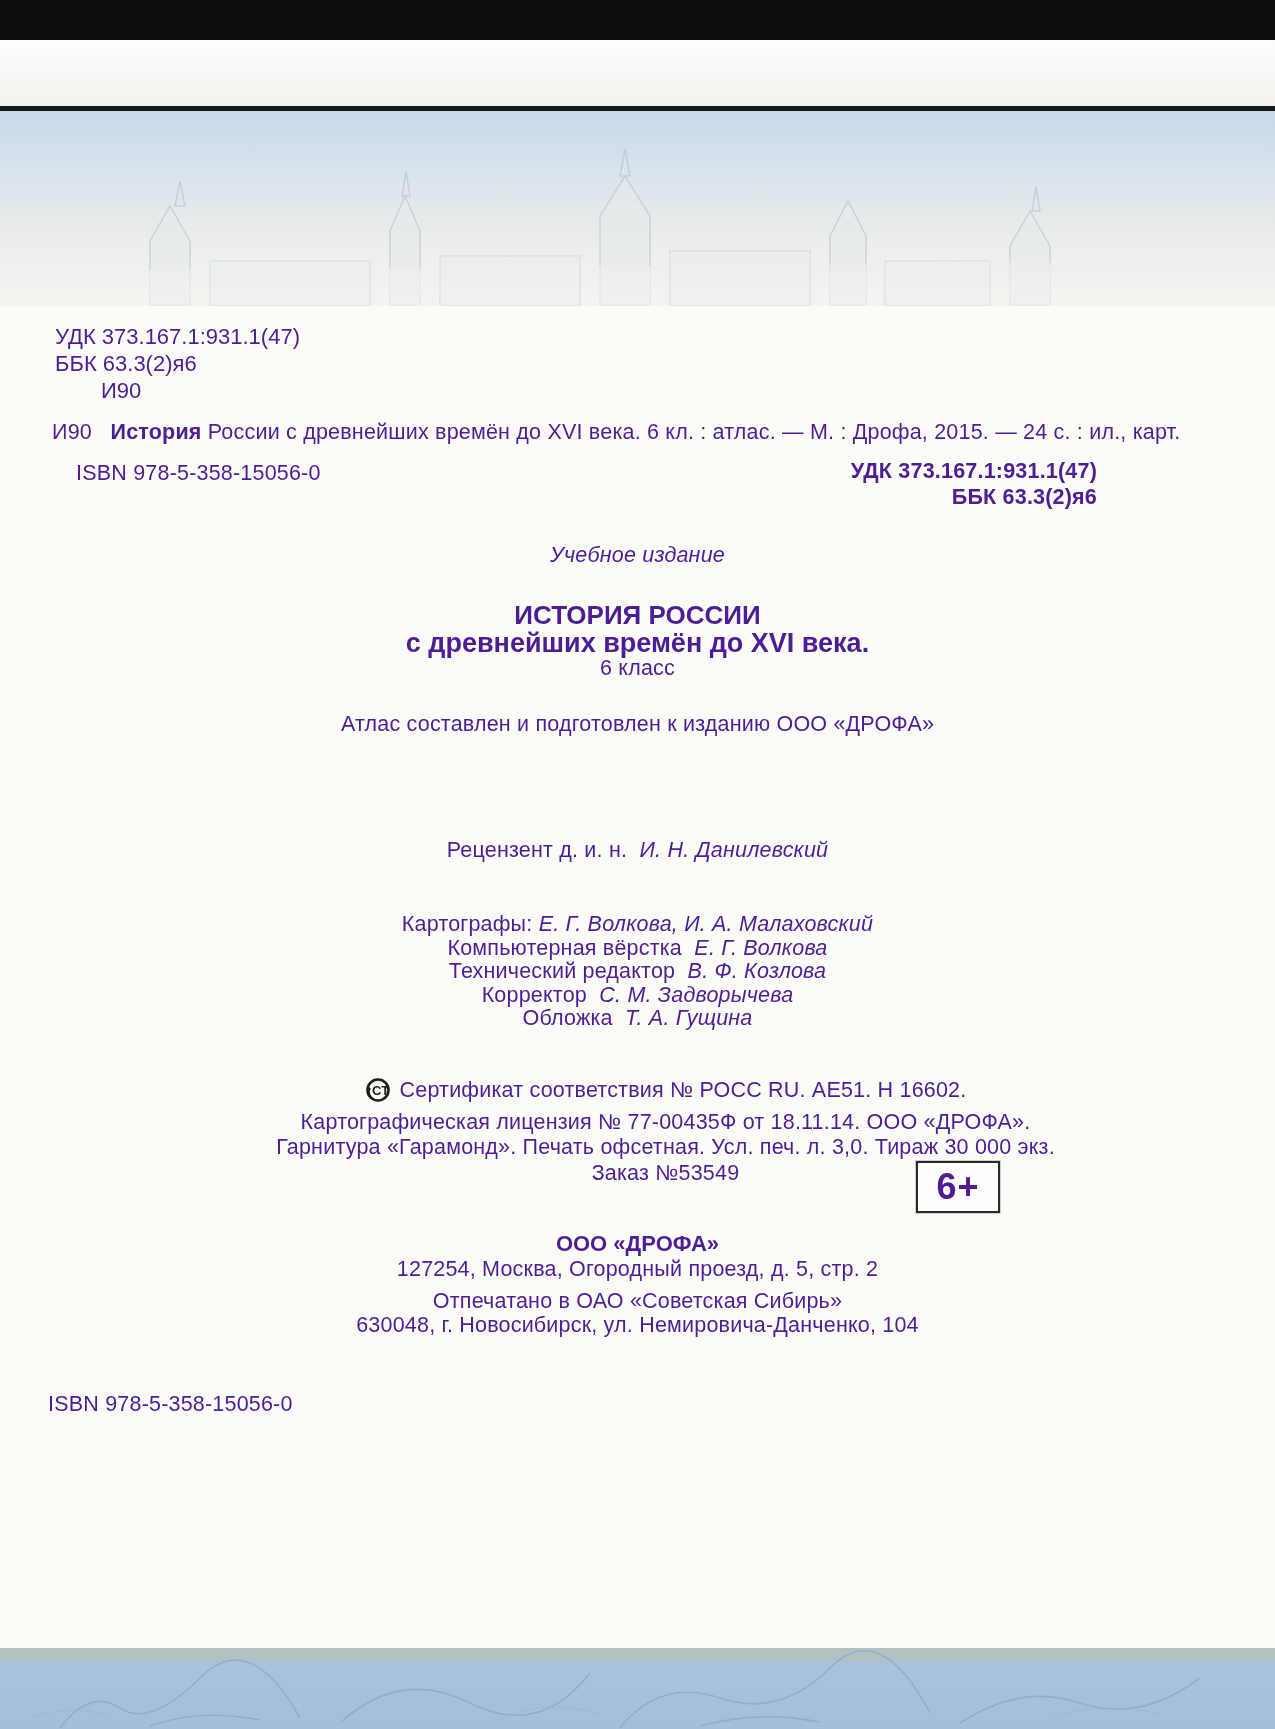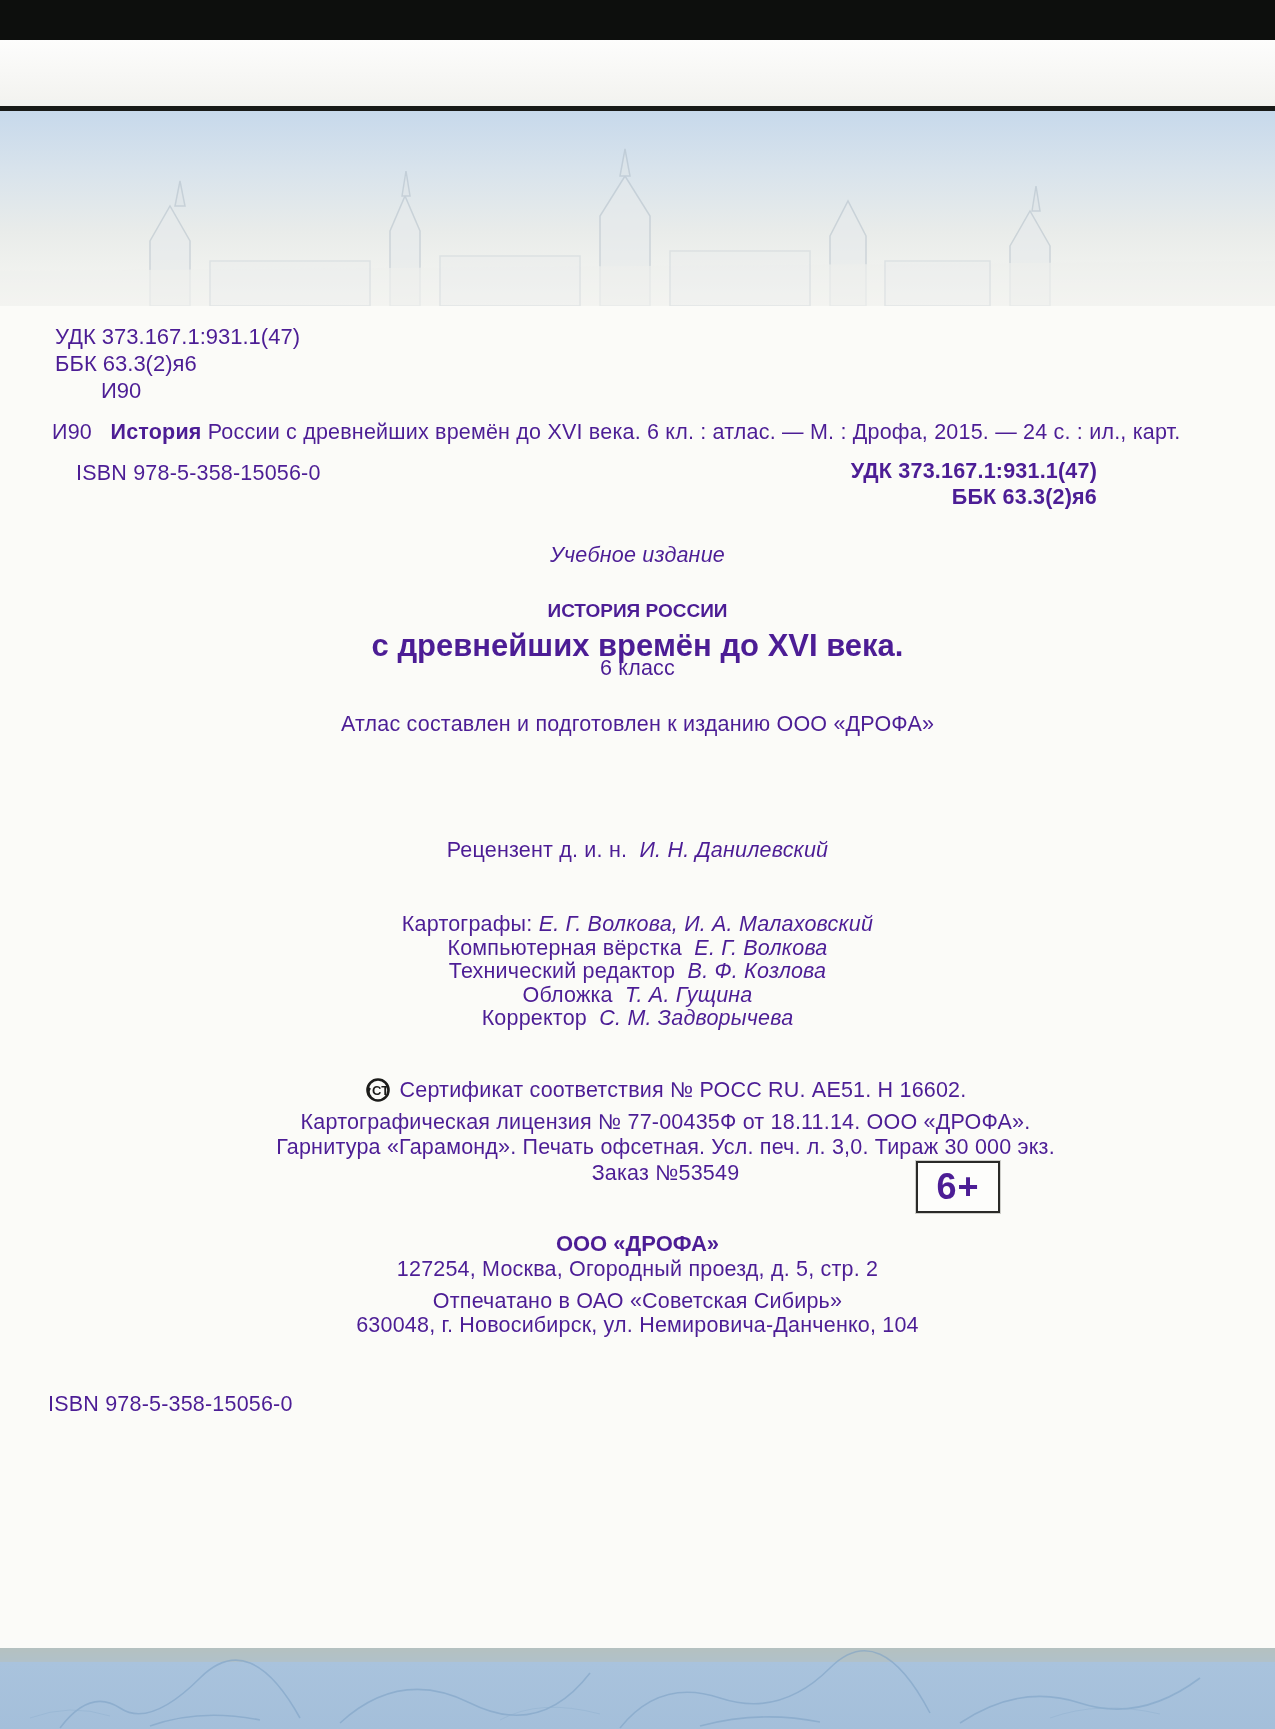--- a/index.html
+++ b/index.html
@@ -24,22 +24,22 @@
   .t { font-size: 21.5px; line-height: 24px; letter-spacing: .2px; }
   .b { font-weight: bold; }
   .i { font-style: italic; margin-top: 16px; }
   .center { left: 0; width: 100%; text-align: center; }
   .catalog { left: 55px; top: 323px; font-size: 22px; line-height: 27px; }
   .catalog .code { padding-left: 46px; }
   .bib { left: 52px; top: 420px; width: 1160px; font-size: 21.5px; }
   .isbn-top { left: 76px; top: 461px; }
   .udk-right { right: 178px; top: 458px; text-align: right; font-weight: bold; line-height: 26px; }
   .edition-type { top: 543px; font-style: italic; }
-  .title1 { top: 600px; font-size: 19px; font-weight: bold; }
-  .title2 { top: 628px; font-size: 31px; font-weight: bold; }
+  .title1 { top: 600px; font-size: 26px; font-weight: bold; }
+  .title2 { top: 628px; font-size: 27px; font-weight: bold; }
   .title3 { top: 656px; }
   .prepared { top: 712px; }
   .reviewer { top: 838px; }
   .staff { top: 913px; line-height: 23.5px; }
   .cert-block { top: 1077px; line-height: 25.5px; margin-left: 28px; }
   .cert-line { white-space: nowrap; }
   .rst-icon { display: inline-block; vertical-align: -6px; margin-right: 9px; }
   .age-badge { left: 916px; top: 1161px; width: 84px; height: 52px;
     border: 2px solid #2a2a28; box-shadow: 0 0 0 1px #cfcfcb; background: #fdfdfb;
     font-size: 36px; font-weight: bold; text-align: center; line-height: 48px; letter-spacing: 1px; }
@@ -113,24 +113,24 @@
     <div>
       <span>Картографы:</span>&nbsp;<span class="i">Е. Г. Волкова, И. А. Малаховский</span>
     </div>
     <div>
       <span>Компьютерная вёрстка</span>&nbsp;&nbsp;<span class="i">Е. Г. Волкова</span>
     </div>
     <div>
       <span>Технический редактор</span>&nbsp;&nbsp;<span class="i">В. Ф. Козлова</span>
     </div>
     <div>
-      <span>Обложка</span>&nbsp;&nbsp;<span class="i">Т. А. Гущина</span>
+      <span>Корректор</span>&nbsp;&nbsp;<span class="i">С. М. Задворычева</span>
     </div>
     <div>
-      <span>Корректор</span>&nbsp;&nbsp;<span class="i">С. М. Задворычева</span>
+      <span>Обложка</span>&nbsp;&nbsp;<span class="i">Т. А. Гущина</span>
     </div>
   </div>
 
   <div class="abs t center cert-block">
     <div class="cert-line">
       <span class="rst-icon">
         <svg width="26" height="26" viewBox="0 0 26 26">
           <circle cx="13" cy="13" r="10.5" fill="none" stroke="#1c1c1a" stroke-width="2.6"></circle>
           <path d="M6 20 Q2 16 5 11" fill="none" stroke="#1c1c1a" stroke-width="2"></path>
           <text x="7" y="18" font-size="13" font-weight="bold" font-family="Liberation Sans, sans-serif" fill="#1c1c1a">СТ</text>

